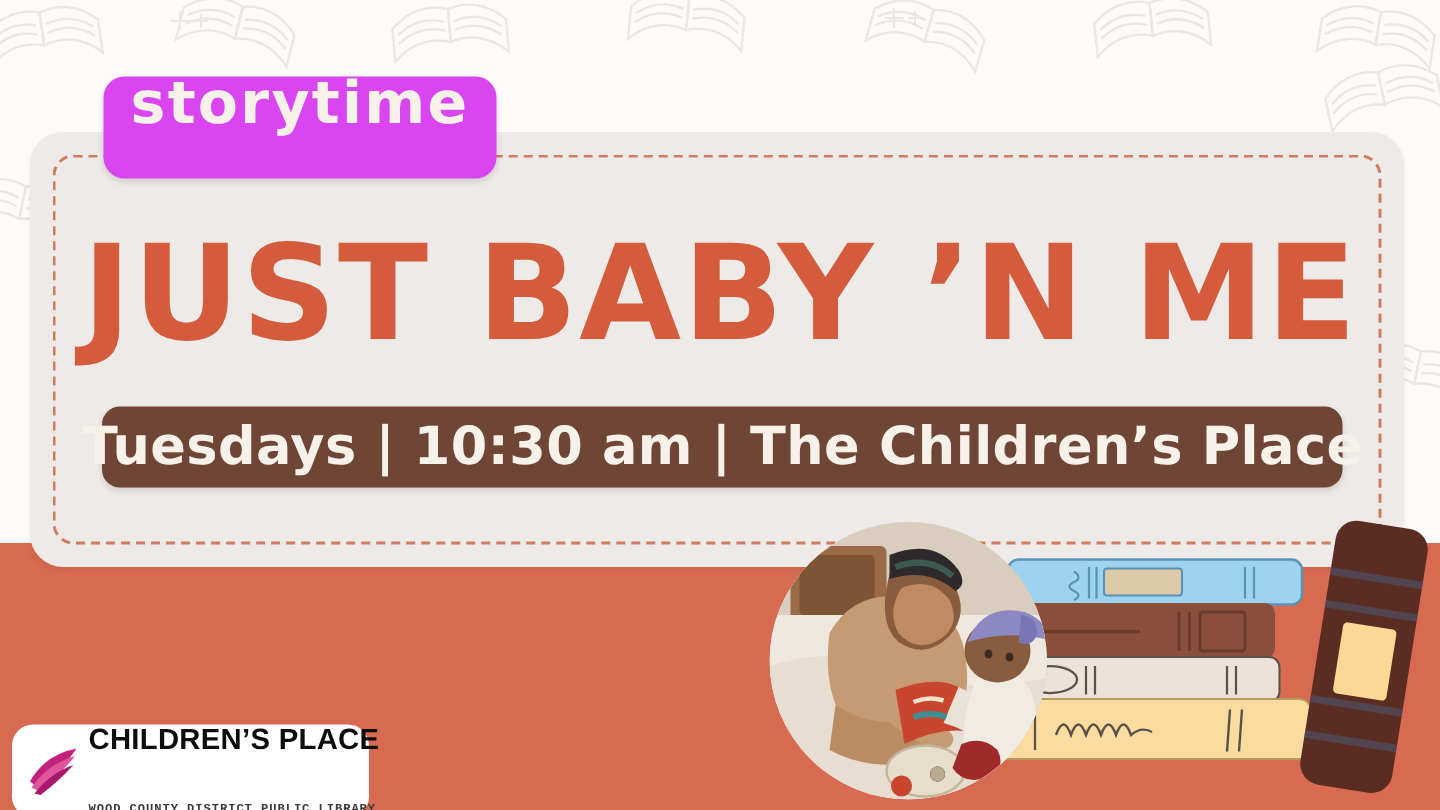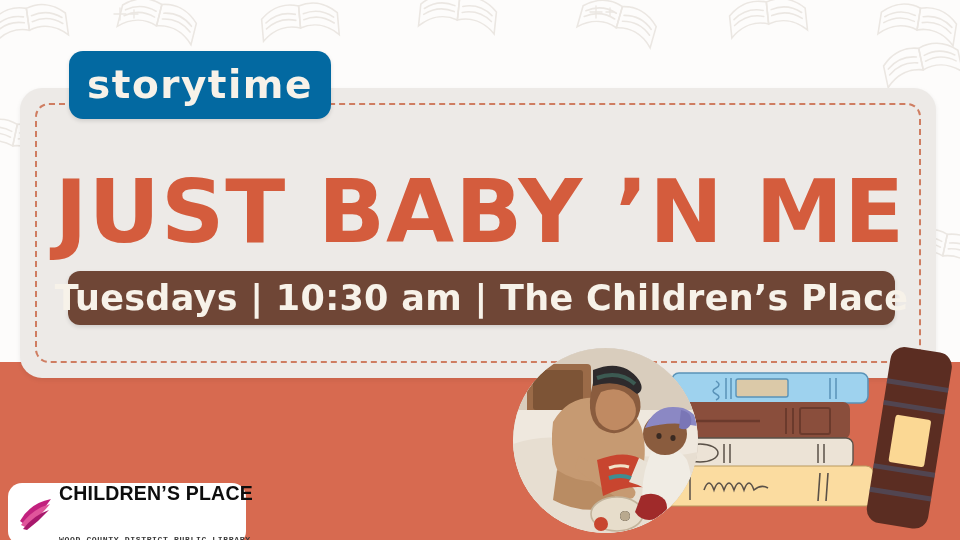--- a/index.html
+++ b/index.html
@@ -22,33 +22,33 @@
     box-shadow:0 2px 5px rgba(0,0,0,.07);
   }
   .card-dash{
     position:absolute;left:35px;top:103px;width:886px;height:260px;
     border:2px dashed #cf7d61;border-radius:14px;box-sizing:border-box;
   }
 
   
   .badge{
     position:absolute;left:69px;top:51px;width:262px;height:68px;
-    background:#0369a1;border-radius:14px;
-    display:flex;align-items:center;justify-content:center;
+    background:#d946ef;border-radius:14px;
+    display:flex;justify-content:center;
     box-shadow:0 2px 4px rgba(0,0,0,.12);
   }
   .badge-label{
     color:#f7f2e9;font-size:39px;font-weight:700;letter-spacing:1.5px;
     font-family:"DejaVu Sans",sans-serif;
     line-height:1;transform:translateY(-1px);
   }
 
   
   .headline{
-    position:absolute;left:0;top:168px;width:960px;
+    position:absolute;left:0;top:152px;width:960px;
     text-align:center;color:#d45c3d;
     font-family:"DejaVu Sans",sans-serif;
     font-size:88px;font-weight:700;letter-spacing:1px;line-height:1;
     white-space:nowrap;
   }
 
   
   .subbar{
     position:absolute;left:68px;top:271px;width:827px;height:54px;
     background:#6f4636;border-radius:12px;

